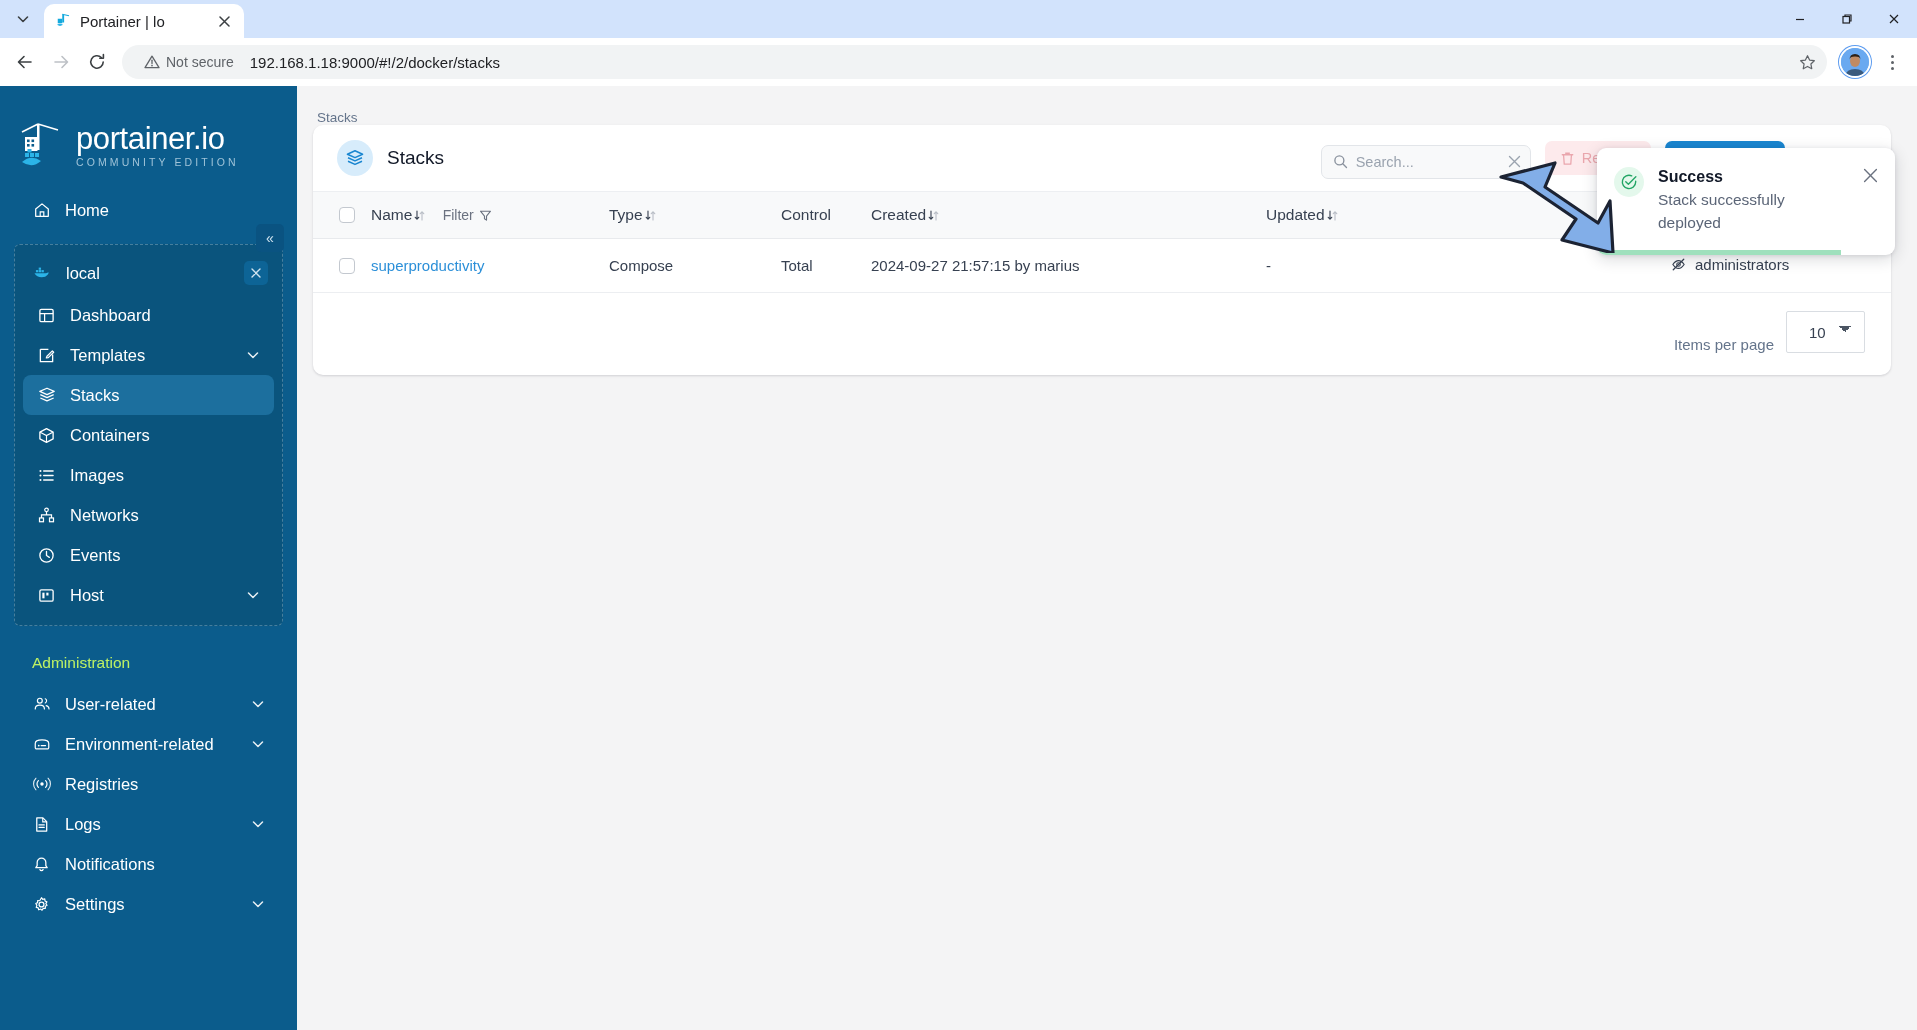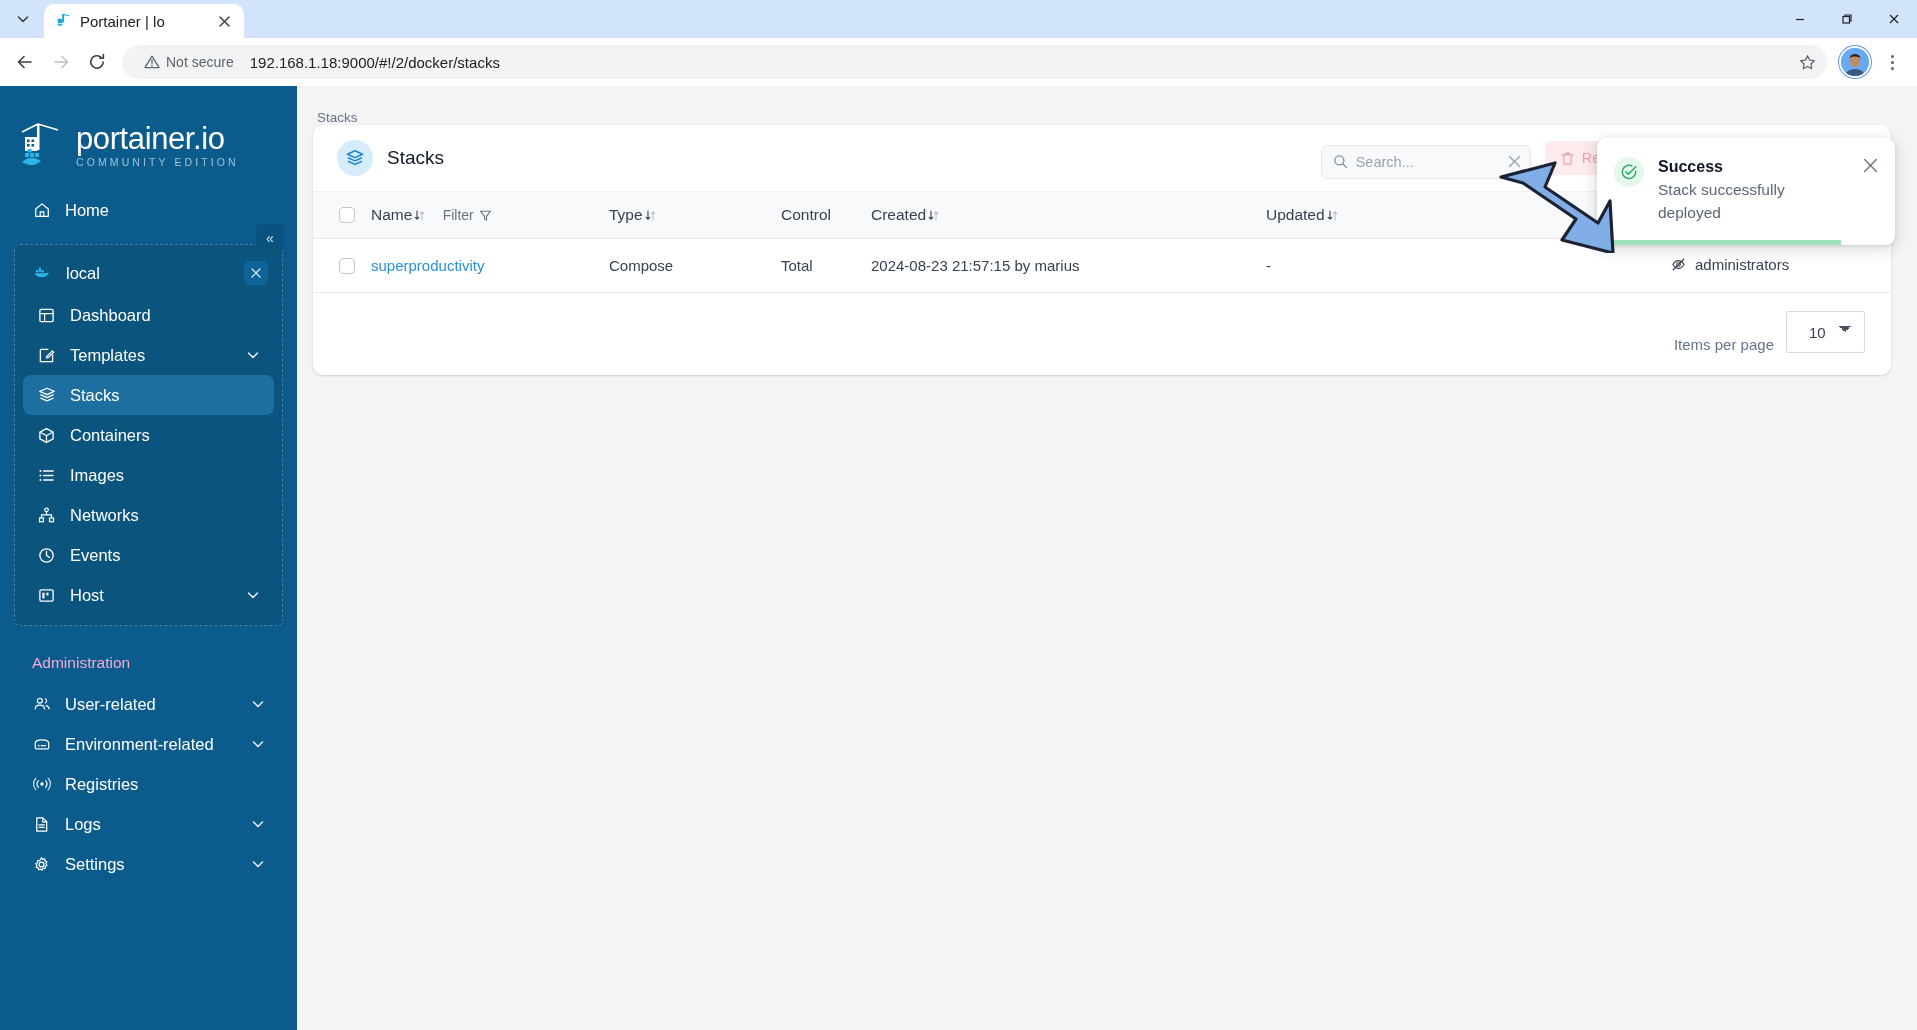--- a/index.html
+++ b/index.html
@@ -138,21 +138,21 @@
   .env-name { flex: 1; font-weight: 400; }
   .env-close {
     width: 24px; height: 24px; border-radius: 5px; background: #0d6496;
     display: flex; align-items: center; justify-content: center;
     color: #cfe3ef; font-size: 13px; cursor: pointer; flex: 0 0 24px;
   }
   .env-items { padding: 0 4px; }
   .env-items .nav-item { margin: 0 4px; padding-left: 14px; }
 
   .admin-header {
-    color: #f9a8d4; font-size: 15.5px; padding: 28px 0 12px 32px; font-weight: 400;
+    color: #bef264; font-size: 15.5px; padding: 28px 0 12px 32px; font-weight: 400;
   }
 
   
   .main {
     flex: 1; min-width: 0; padding: 24px 26px 0 16px;
     overflow: hidden; position: relative;
   }
   .breadcrumb { font-size: 13.5px; color: #64748b; padding-left: 4px; }
   .page-title-row {
     display: flex; align-items: center; gap: 13px;
@@ -247,21 +247,21 @@
     appearance: none; background-image:
       linear-gradient(45deg, transparent 50%, #4b5563 50%),
       linear-gradient(135deg, #4b5563 50%, transparent 50%);
     background-position: calc(100% - 19px) 14px, calc(100% - 13px) 14px;
     background-size: 6px 6px, 6px 6px; background-repeat: no-repeat;
     padding-right: 38px;
   }
 
   
   .toast {
-    position: absolute; right: 22px; top: 52px; width: 298px;
+    position: absolute; right: 22px; top: 62px; width: 298px;
     background: #ffffff; border-radius: 9px; overflow: hidden;
     box-shadow: 0 4px 16px rgba(16,24,40,.16), 0 1px 4px rgba(16,24,40,.10);
     z-index: 40;
   }
   .toast-body { display: flex; padding: 17px 16px 15px 17px; gap: 14px; }
   .toast-icon-circle {
     width: 30px; height: 30px; border-radius: 50%; background: #e4f8ec;
     display: flex; align-items: center; justify-content: center; flex: 0 0 30px;
     margin-top: 2px;
   }
@@ -575,20 +575,29 @@
             <path d="M10.3 2 V6.2 H14.5" fill="none" stroke="#ffffff" stroke-width="1.2"></path>
             <path d="M6.3 9.4 H12 M6.3 12 H12" stroke="#ffffff" stroke-width="1.2" stroke-linecap="round"></path>
           </svg>
         </span>
         <span class="nav-label">Logs</span>
         <svg class="nav-chevron" viewBox="0 0 14 14">
           <path d="M2.5 5 L7 9.5 L11.5 5" fill="none" stroke="#ffffff" stroke-width="1.5" stroke-linecap="round" stroke-linejoin="round"></path>
         </svg>
       </div>
 
+      <div class="nav-item">
+        <span class="nav-icon">
+          <svg width="17" height="17" viewBox="0 0 18 18">
+            <path d="M9 2.2 a4.6 4.6 0 0 1 4.6 4.6 v3.4 l1.4 2.2 H3 l1.4-2.2 V6.8 A4.6 4.6 0 0 1 9 2.2z" fill="none" stroke="#ffffff" stroke-width="1.35" stroke-linejoin="round"></path>
+            <path d="M7.3 14.3 a1.8 1.8 0 0 0 3.4 0" fill="none" stroke="#ffffff" stroke-width="1.3" stroke-linecap="round"></path>
+          </svg>
+        </span>
+        <span class="nav-label">Notifications</span>
+      </div>
 
       <div class="nav-item">
         <span class="nav-icon">
           <svg width="17" height="17" viewBox="0 0 18 18">
             <circle cx="9" cy="9" r="2.6" fill="none" stroke="#ffffff" stroke-width="1.35"></circle>
             <path d="M9 1.8 L10.3 3.6 L12.5 3.1 L12.7 5.3 L14.7 6.2 L13.6 8.1 L14.9 9.8 L13 10.9 L13.1 13.1 L10.9 13.1 L9.6 15 L8 13.8 L6 14.6 L5.5 12.5 L3.4 12 L4.1 9.9 L3 8 L4.9 7 L4.9 4.8 L7.1 5 Z" fill="none" stroke="#ffffff" stroke-width="1.25" stroke-linejoin="round"></path>
           </svg>
         </span>
         <span class="nav-label">Settings</span>
         <svg class="nav-chevron" viewBox="0 0 14 14">
@@ -724,21 +733,21 @@
         <tbody>
           <tr>
             <td class="col-check">
               <span class="chk"></span>
             </td>
             <td class="col-name">
               <a class="link">superproductivity</a>
             </td>
             <td class="col-type">Compose</td>
             <td class="col-ctrl">Total</td>
-            <td class="col-created">2024-08-23 21:57:15 by marius</td>
+            <td class="col-created">2024-09-27 21:57:15 by marius</td>
             <td class="col-updated">-</td>
             <td class="col-owner">
               <span class="owner-cell">
                 <svg width="15" height="15" viewBox="0 0 16 16">
                   <path d="M2 8 q2.8-4.2 6-4.2 q3.2 0 6 4.2 q-2.8 4.2-6 4.2 q-3.2 0-6-4.2z" fill="none" stroke="#374151" stroke-width="1.2"></path>
                   <circle cx="8" cy="8" r="1.9" fill="none" stroke="#374151" stroke-width="1.2"></circle>
                   <path d="M2.4 13.6 L13.6 2.4" stroke="#374151" stroke-width="1.35" stroke-linecap="round"></path>
                 </svg>
                 <span>administrators</span>
               </span>

